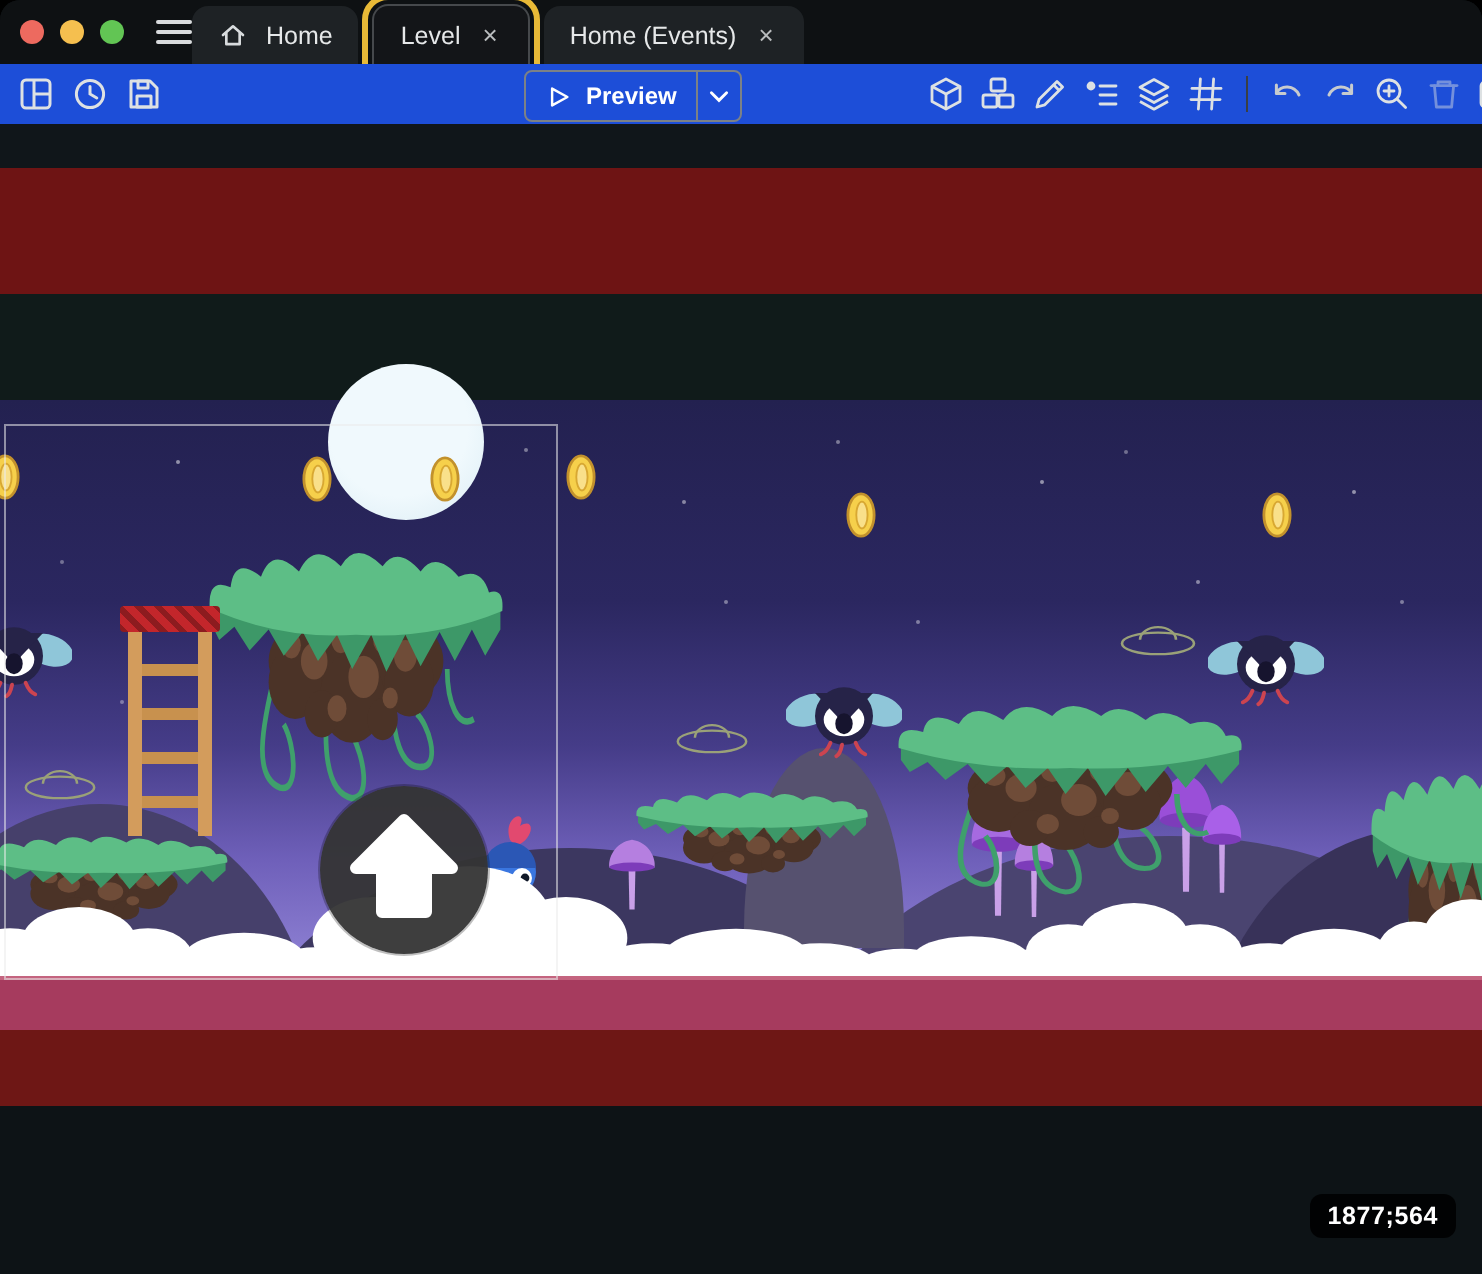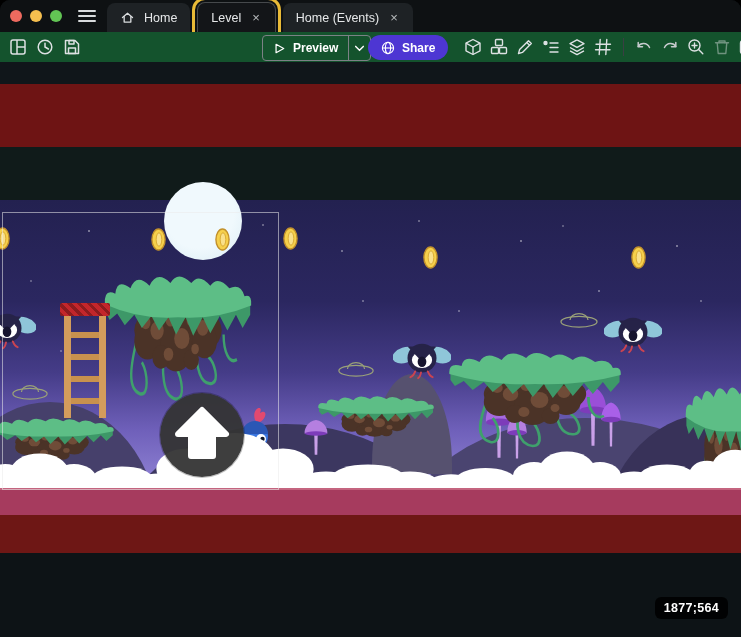--- a/index.html
+++ b/index.html
@@ -6,29 +6,29 @@
     font-family:"Liberation Sans", sans-serif; -webkit-font-smoothing:antialiased;}
   #app{position:relative;width:741px;height:637px;background:#0c1114;overflow:hidden;border-radius:10px 10px 0 0;}
 
   
   #titlebar{position:absolute;left:0;top:0;width:741px;height:32px;background:#0e1113;display:flex;align-items:center;}
   .lights{display:flex;gap:8px;margin-left:10px;}
   .light{width:12px;height:12px;border-radius:50%;}
   .light.red{background:#ed6a5f}.light.yellow{background:#f5bf4f}.light.green{background:#62c554}
   .hamburger{margin-left:16px;width:18px;height:12px;display:flex;flex-direction:column;justify-content:space-between;cursor:pointer;}
   .hamburger i{display:block;height:2px;background:#d8dbdd;border-radius:1px;}
-  #tabs{display:flex;align-items:flex-end;height:100%;margin-left:11px;gap:7px;}
+  #tabs{display:flex;align-items:flex-end;height:100%;margin-left:0;gap:7px;}
   .tab{height:29px;display:flex;align-items:center;gap:9px;padding:0 13px;border-radius:8px 8px 0 0;
     background:#1e2225;color:#e6e8e9;font-size:12.5px;font-weight:500;cursor:pointer;white-space:nowrap;}
   .tab .close{color:#b9bcbe;font-size:13px;line-height:1;padding:1px 2px;}
   .tab.active{background:#131518;border:1px solid #46494c;border-bottom:none;outline:3px solid #e9ba37;outline-offset:2px;}
   .tab svg{display:block}
 
   
-  #toolbar{position:absolute;left:0;top:32px;width:741px;height:30px;background:#14532d;}
+  #toolbar{position:absolute;left:0;top:32px;width:741px;height:30px;background:#1d4ed8;}
   .tb-left{position:absolute;left:9px;top:0;bottom:0;display:flex;align-items:center;gap:9px;}
   .tb-btn{display:flex;align-items:center;justify-content:center;cursor:pointer;}
   .preview{position:absolute;left:262px;top:3px;height:24px;display:flex;align-items:stretch;
     border:1px solid #7c8186;border-radius:4px;color:#fff;cursor:pointer;}
   .pv-main{display:flex;align-items:center;gap:7px;padding:0 10px;font-size:12px;font-weight:bold;}
   .pv-sep{width:1px;background:#7c8186;}
   .pv-chev{width:21px;display:flex;align-items:center;justify-content:center;}
   .share{position:absolute;left:368px;top:3px;height:25px;border-radius:14px;background:#4d36d3;color:#fff;
     display:flex;align-items:center;gap:7px;padding:0 13px;font-size:12px;font-weight:bold;cursor:pointer;}
   .tb-icons{position:absolute;left:464px;top:0;bottom:0;display:flex;align-items:center;gap:8px;}
@@ -142,28 +142,20 @@
         <span>Preview</span>
       </span>
       <span class="pv-sep"></span>
       <span class="pv-chev">
         <svg width="11" height="9" viewBox="0 0 13 9" fill="none" stroke="#fff" stroke-width="1.7" stroke-linecap="round">
             <path d="M2,2 L6.5,6.5 L11,2"></path>
           </svg>
       </span>
     </div>
 
-    <div class="share">
-      <svg class="icon" width="14" height="14" viewBox="0 0 16 16" fill="none" stroke="#fff" stroke-width="1.3">
-          <circle cx="8" cy="8" r="6.4"></circle>
-          <ellipse cx="8" cy="8" rx="3" ry="6.4"></ellipse>
-          <line x1="1.6" y1="8" x2="14.4" y2="8"></line>
-        </svg>
-      <span>Share</span>
-    </div>
 
     <div class="tb-icons">
       <span class="tb-btn">
         <svg width="18" height="18" viewBox="0 0 18 18" fill="none" stroke="#dde1e3" stroke-width="1.4" stroke-linejoin="round">
             <path d="M9,1.5 L16,5.2 L16,12.8 L9,16.5 L2,12.8 L2,5.2 Z"></path>
             <path d="M2,5.2 L9,9 L16,5.2"></path>
             <path d="M9,9 L9,16.5"></path>
           </svg>
       </span>
       <span class="tb-btn">

